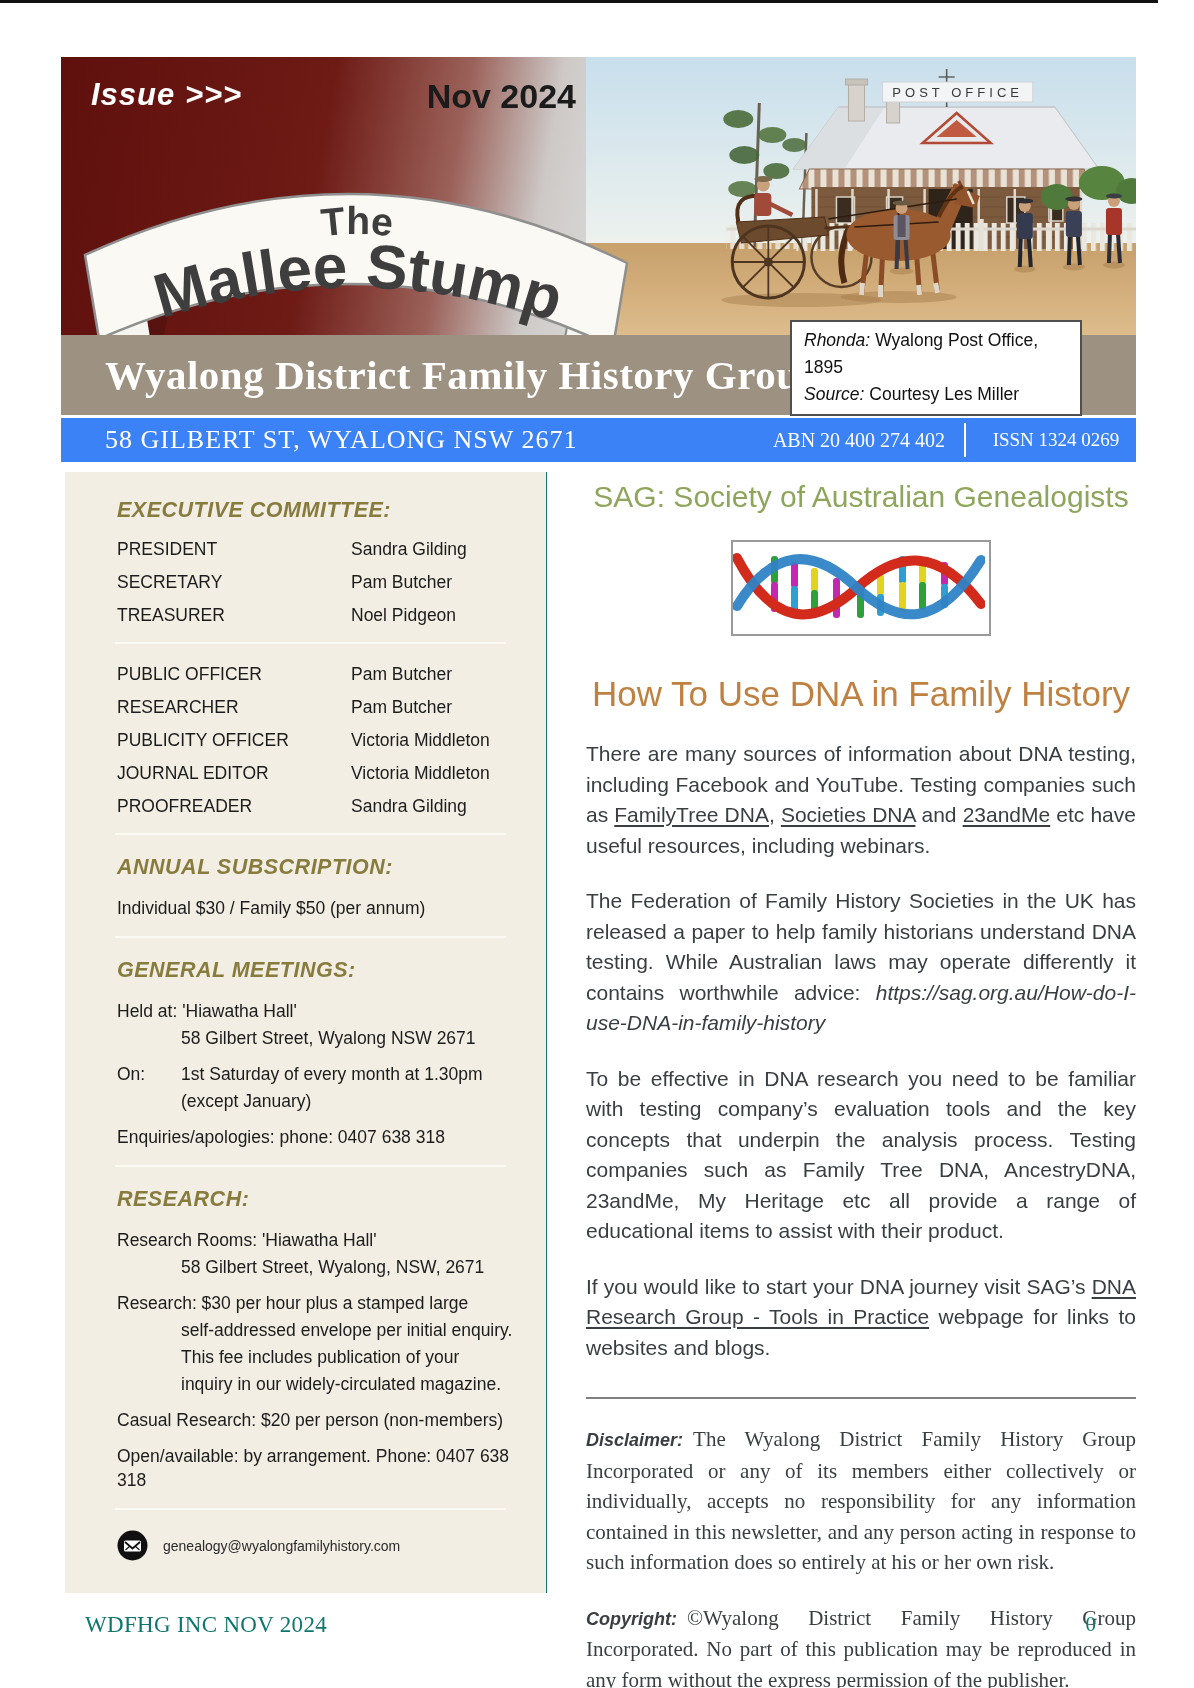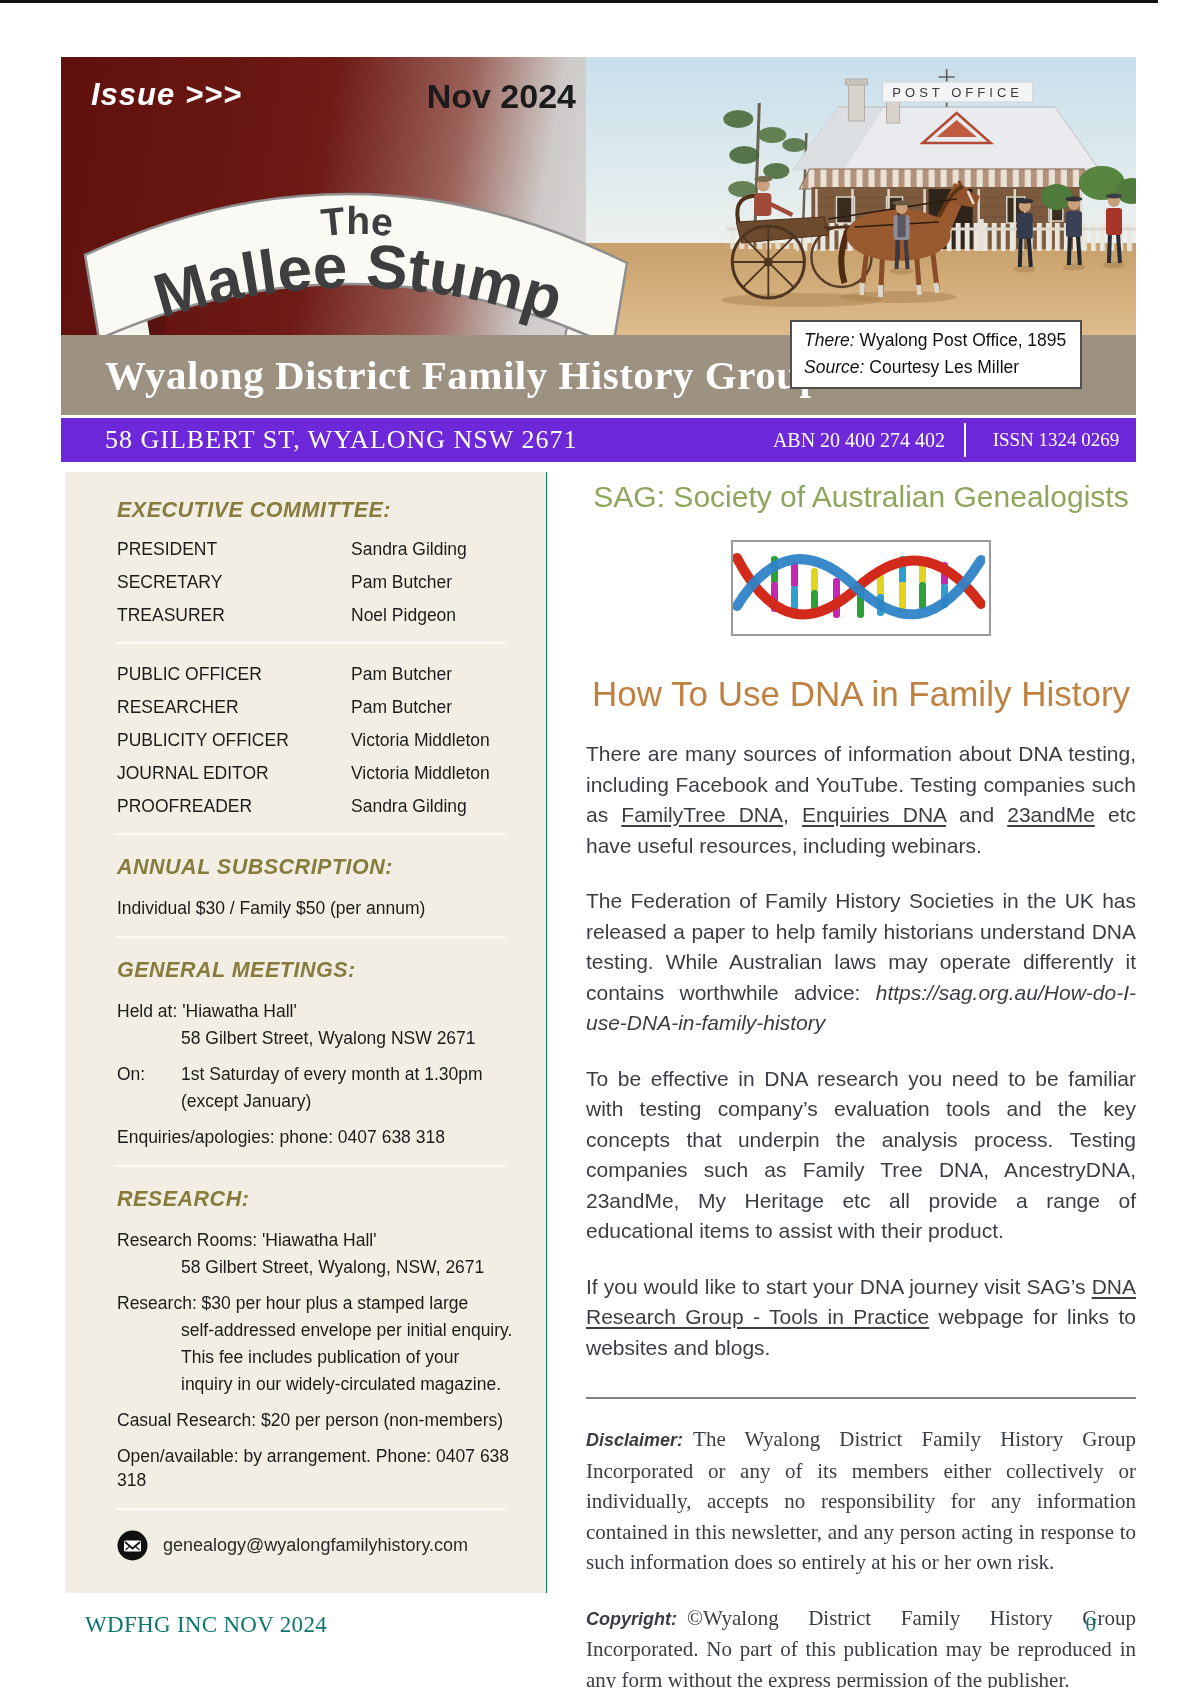--- a/index.html
+++ b/index.html
@@ -20,21 +20,21 @@
   .mast-photo svg{display:block;}
   .caption-box{position:absolute;left:729px;top:263px;width:266px;background:#ffffff;
      border:2px solid #4f4f4f;padding:5px 10px 6px 12px;z-index:7;font-size:17.5px;color:#111;
      line-height:1.55;}
   .cap-lbl{font-style:italic;margin-right:5px;}
 
   
   .title-bar{position:relative;z-index:5;background:#9d9181;height:80px;display:flex;align-items:center;}
   .org-name{font-family:"Liberation Serif",serif;font-weight:bold;font-size:41px;color:#ffffff;
      padding-left:44px;letter-spacing:0.5px;}
-  .addr-bar{position:relative;z-index:5;background:#6d28d9;border-top:3px solid #ffffff;height:44px;
+  .addr-bar{position:relative;z-index:5;background:#3b82f6;border-top:3px solid #ffffff;height:44px;
      display:flex;align-items:center;font-family:"Liberation Serif",serif;color:#ffffff;}
   .addr{flex:1;padding-left:44px;font-size:26px;letter-spacing:1px;}
   .abn{width:190px;text-align:center;font-size:20px;}
   .addr-div{width:2px;height:34px;background:#ffffff;margin:0 10px;}
   .issn{width:160px;text-align:center;font-size:19px;}
 
   
   .main{display:flex;margin-top:10px;}
   aside.sidebar{width:482px;margin-left:4px;height:1121px;box-sizing:border-box;background:#f2eee3;
      padding:26px 28px 0 52px;overflow:hidden;border-right:1px solid #0f766e;}
@@ -42,21 +42,21 @@
      margin:0 0 16px 0;}
   .crow{display:grid;grid-template-columns:234px 1fr;font-size:17.5px;color:#1c1c1c;margin-bottom:12px;}
   .sb-div{height:2px;background:#fcfaf5;margin:16px 12px 20px -2px;}
   .sb-line{font-size:17.5px;color:#1c1c1c;margin-bottom:3px;line-height:24px;}
   .sb-ind{margin-left:64px;}
   .sb-gap{height:9px;}
   .lblrow{display:flex;}
   .lblrow .lab{width:64px;flex:0 0 auto;}
   .contact{display:flex;align-items:center;margin-bottom:9px;}
   .contact .cicon{flex:0 0 31px;height:31px;margin-right:15px;}
-  .contact .ctext{font-size:18px;color:#2a2a2a;}
+  .contact .ctext{font-size:14px;color:#2a2a2a;}
 
   
   .article{width:550px;margin-left:39px;}
   .sag-title{color:#8ea55c;font-size:30px;text-align:center;font-weight:normal;margin:8px 0 0;}
   .dna-figure{width:256px;height:92px;margin:26px auto 0;border:2px solid #9a9a9a;background:#fff;}
   .dna-heading{color:#bf8142;font-size:35px;text-align:center;font-weight:normal;margin:38px 0 0;}
   .article p{font-size:21px;line-height:30.5px;color:#3a3e42;text-align:justify;margin:25px 0 0;}
   .lnk{text-decoration:underline;text-underline-offset:3px;color:inherit;cursor:pointer;}
   .it{font-style:italic;}
   .art-hr{height:0;border:none;border-top:2px solid #808080;margin:34px 0 0;}
@@ -268,21 +268,21 @@
               <line x1="531" y1="176" x2="533" y2="206" stroke="#2c2c36" stroke-width="4"></line>
               <rect x="519" y="151" width="16" height="27" rx="3" fill="#a8352a"></rect>
               <circle cx="527" cy="144" r="6" fill="#c9a07a"></circle>
               <ellipse cx="527" cy="139" rx="8" ry="2.6" fill="#3c3c44"></ellipse>
             </g>
           </g>
         </svg>
       </div>
 
       <div class="caption-box">
-        <div><span class="cap-lbl">There:</span><span>Wyalong Post Office, 1895</span></div>
+        <div><span class="cap-lbl">Rhonda:</span><span>Wyalong Post Office, 1895</span></div>
         <div><span class="cap-lbl">Source:</span><span>Courtesy Les Miller</span></div>
       </div>
     </header>
 
     <div class="title-bar">
       <div class="org-name">Wyalong District Family History Group Inc.</div>
     </div>
     <div class="addr-bar">
       <div class="addr">58 GILBERT ST, WYALONG NSW 2671</div>
       <div class="abn">ABN 20 400 274 402</div>
@@ -403,21 +403,21 @@
               <rect x="208" y="20" width="7" height="24" rx="3" fill="#c428b0"></rect>
               <rect x="208" y="42" width="7" height="24" rx="3" fill="#2e9fd0"></rect>
             </g>
             <path d="M 4 16 C 40 84, 80 86, 124 46 C 166 8, 206 6, 248 62" fill="none" stroke="#d22b1c" stroke-width="10" stroke-linecap="round"></path>
             <path d="M 4 64 C 40 6, 80 4, 124 46 C 166 84, 206 86, 248 18" fill="none" stroke="#2f83c5" stroke-width="10" stroke-linecap="round" opacity="0.95"></path>
           </svg>
         </div>
 
         <h2 class="dna-heading">How To Use DNA in Family History</h2>
 
-        <p><span>There are many sources of information about DNA testing, including Facebook and YouTube. Testing companies such as </span><span class="lnk">FamilyTree DNA</span><span>, </span><span class="lnk">Enquiries DNA</span><span> and </span><span class="lnk">23andMe</span><span> etc have useful resources, including webinars.</span></p>
+        <p><span>There are many sources of information about DNA testing, including Facebook and YouTube. Testing companies such as </span><span class="lnk">FamilyTree DNA</span><span>, </span><span class="lnk">Societies DNA</span><span> and </span><span class="lnk">23andMe</span><span> etc have useful resources, including webinars.</span></p>
 
         <p><span>The Federation of Family History Societies in the UK has released a paper to help family historians understand DNA testing. While Australian laws may operate differently it contains worthwhile advice: </span><span class="it">https://sag.org.au/How-do-I-use-DNA-in-family-history</span></p>
 
         <p>To be effective in DNA research you need to be familiar with testing company’s evaluation tools and the key concepts that underpin the analysis process. Testing companies such as Family Tree DNA, AncestryDNA, 23andMe, My Heritage etc all provide a range of educational items to assist with their product.</p>
 
         <p><span>If you would like to start your DNA journey visit SAG’s </span><span class="lnk">DNA Research Group - Tools in Practice</span><span> webpage for links to websites and blogs.</span></p>
 
         <hr class="art-hr">
 
         <p class="legal"><span class="lbl">Disclaimer:</span><span>The Wyalong District Family History Group Incorporated or any of its members either collectively or individually, accepts no responsibility for any information contained in this newsletter, and any person acting in response to such information does so entirely at his or her own risk.</span></p>

